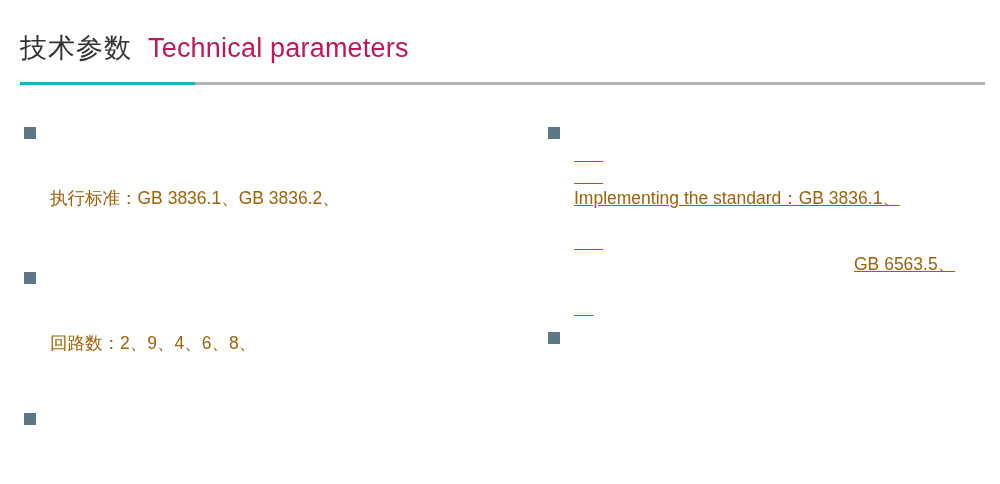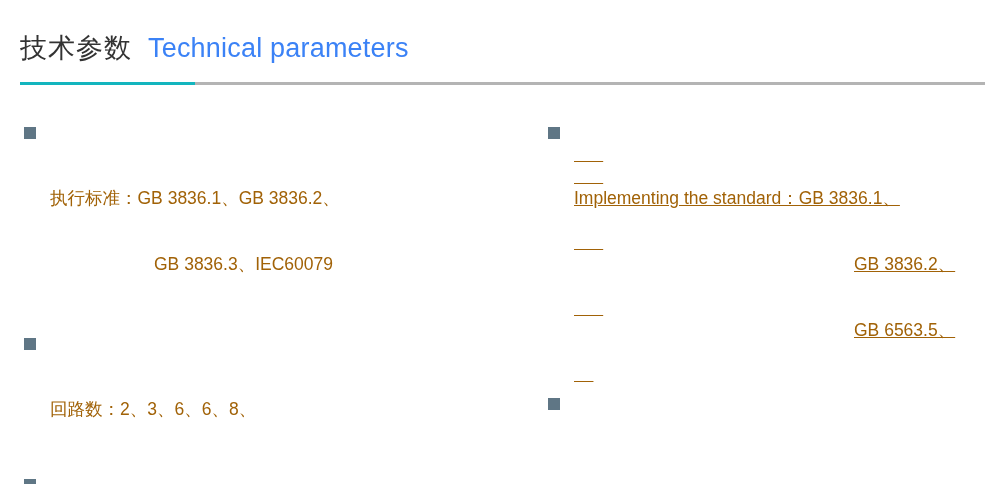--- a/index.html
+++ b/index.html
@@ -35,21 +35,21 @@
   .title-cn {
     font-size: 27px;
     font-weight: 400;
     letter-spacing: 1px;
     color: #333333;
     line-height: 1;
   }
   .title-en {
     font-size: 27px;
     font-weight: 400;
-    color: #3b82f6;
+    color: #be185d;
     line-height: 1;
     margin-left: 16px;
     letter-spacing: 0.2px;
   }
   
   .divider {
     position: absolute;
     left: 20px;
     top: 61px;
     width: 965px;
@@ -116,41 +116,39 @@
 
   <div class="divider" style="background: rgb(180, 180, 180);">
     <div class="divider-accent" style="background: rgb(19, 181, 190);"></div>
   </div>
 
   <div class="col col-left">
 
     <div class="spec-item first-left">
       <span class="bullet" style="background: rgb(95, 118, 133);"></span>
       <span class="wrap-line">执行标准：GB 3836.1、GB 3836.2、</span>
-      <span class="wrap-line wrap-indent-left">GB 3836.3、IEC60079</span>
     </div>
 
     <div class="spec-item">
       <span class="bullet" style="background: rgb(95, 118, 133);"></span>
-      <span class="wrap-line">回路数：2、3、6、6、8、</span>
+      <span class="wrap-line">回路数：2、9、4、6、8、</span>
     </div>
 
     <div class="spec-item">
       <span class="bullet" style="background: rgb(95, 118, 133);"></span>
       
     </div>
 
   </div>
 
   <div class="col col-right">
 
     <div class="spec-item first-right">
       <span class="bullet" style="background: rgb(95, 118, 133);"></span>
       <span class="wrap-line">Implementing the standard：GB 3836.1、</span>
-      <span class="wrap-line wrap-indent-std">GB 3836.2、</span>
       <span class="wrap-line wrap-indent-std">GB 6563.5、</span>
     </div>
 
     <div class="spec-item">
       <span class="bullet" style="background: rgb(95, 118, 133);"></span>
       
     </div>
 
   </div>
 

